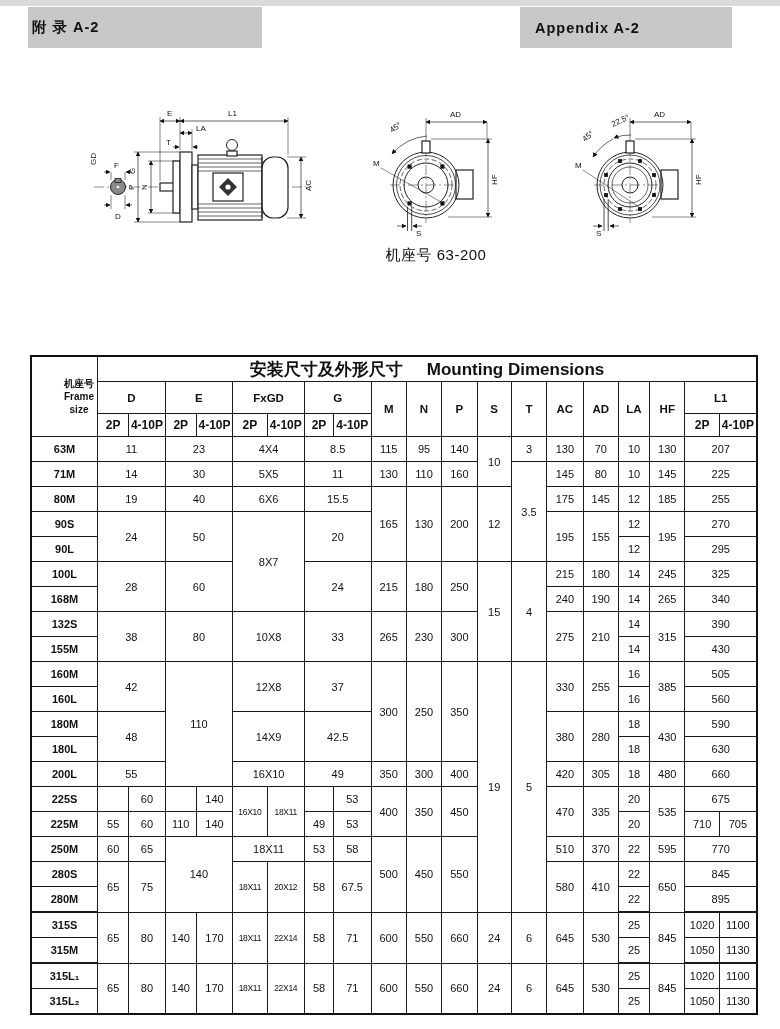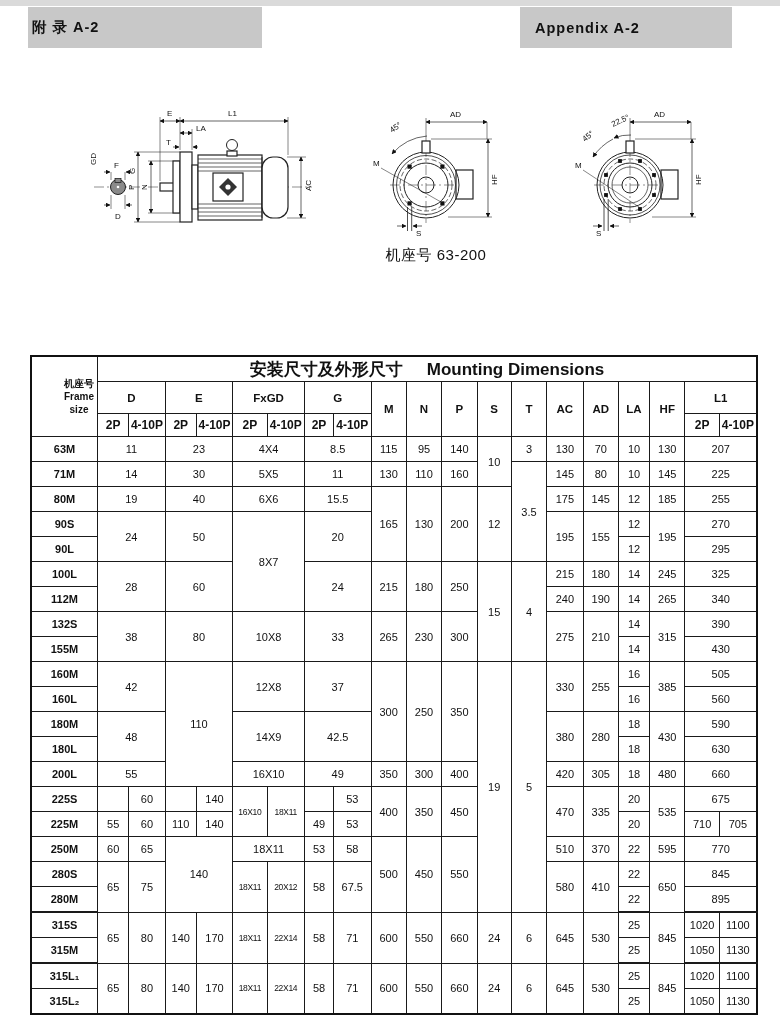--- a/index.html
+++ b/index.html
@@ -355,21 +355,21 @@
           <td rowspan="2">250</td>
           <td rowspan="4">15</td>
           <td rowspan="4">4</td>
           <td>215</td>
           <td>180</td>
           <td>14</td>
           <td>245</td>
           <td colspan="2">325</td>
         </tr>
         <tr>
-          <td class="f">112M</td>
+          <td class="f">168M</td>
           <td>240</td>
           <td>190</td>
           <td>14</td>
           <td>265</td>
           <td colspan="2">340</td>
         </tr>
         <tr>
           <td class="f">132S</td>
           <td colspan="2" rowspan="2">38</td>
           <td colspan="2" rowspan="2">80</td>

